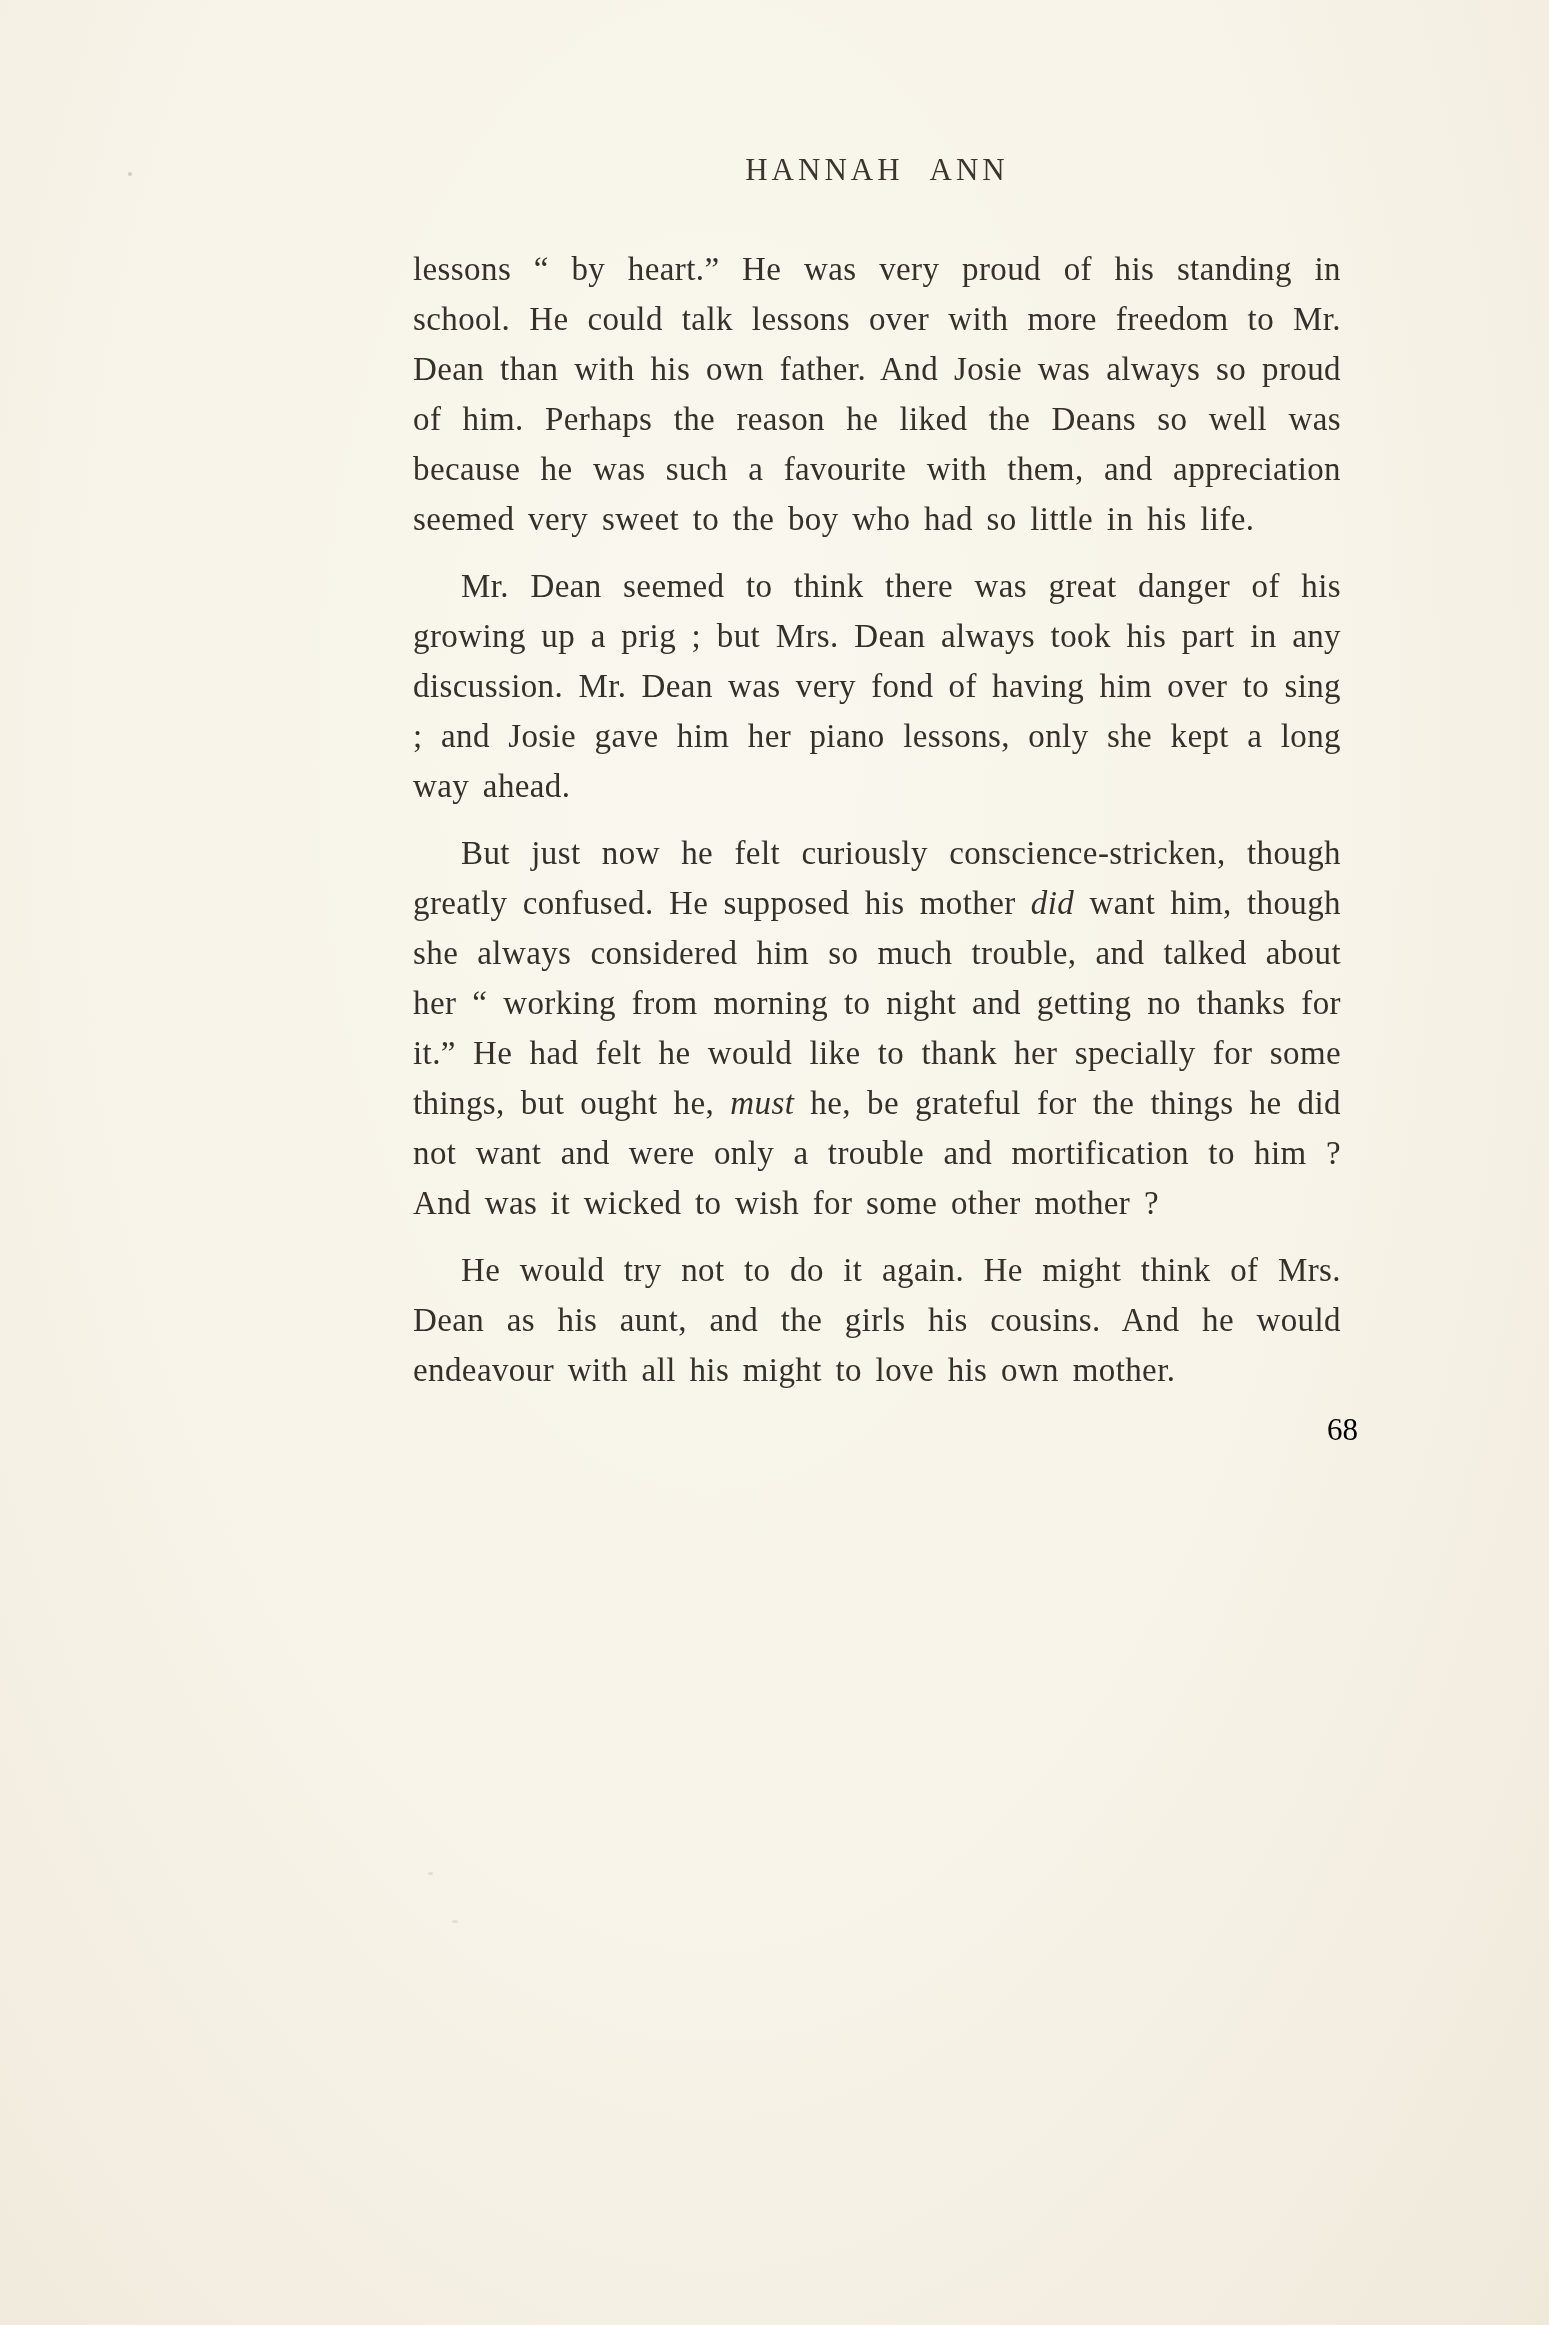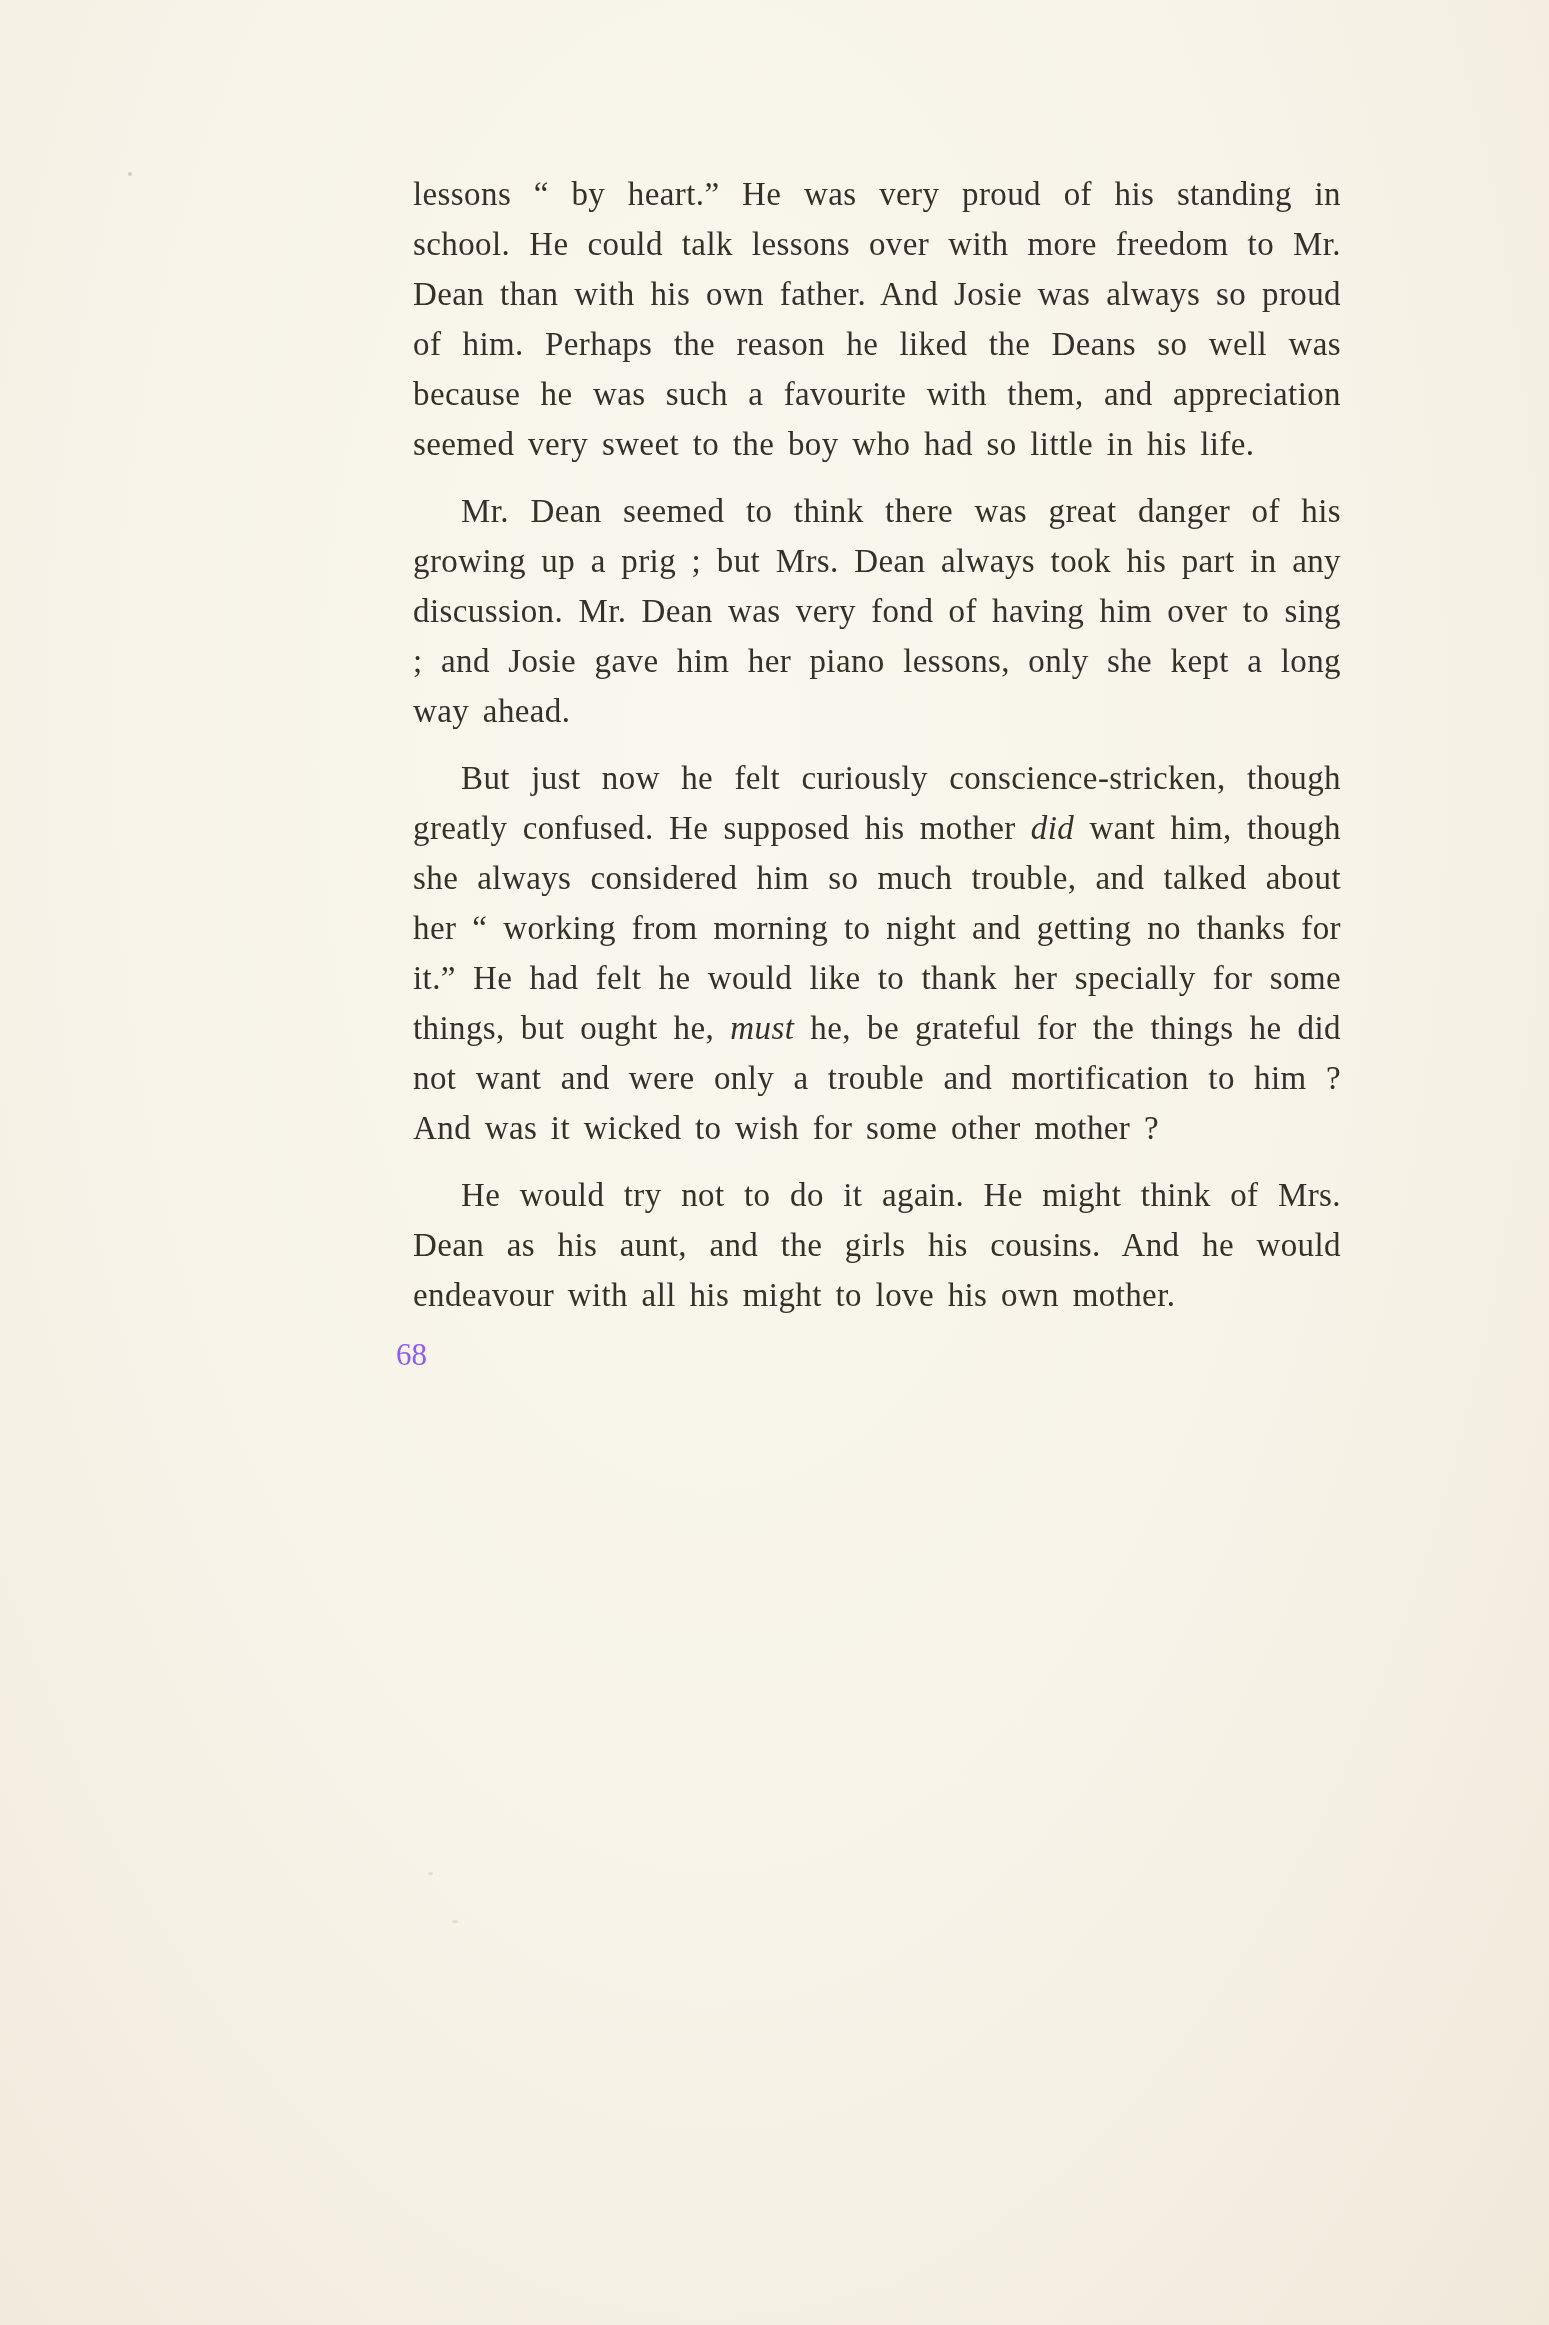--- a/index.html
+++ b/index.html
@@ -37,43 +37,44 @@
     letter-spacing: 0.4px;
     word-spacing: 5px;
   }
   .text-block p.indent {
     text-indent: 48px;
   }
   .text-block em {
     font-style: italic;
   }
   .page-number {
-    text-align: left;
+    text-align: right;
     font-size: 31px;
     margin-top: 8px;
-    color: #8b5cf6;
+    color: #000000;
   }
   .speck {
     position: absolute;
     border-radius: 50%;
     background: #b9b29e;
     opacity: 0.6;
   }
   .speck-1 { left: 128px; top: 172px; width: 4px; height: 4px; }
   .speck-2 { left: 428px; top: 1872px; width: 5px; height: 3px; opacity: 0.35; }
   .speck-3 { left: 452px; top: 1920px; width: 6px; height: 3px; opacity: 0.3; }
 </style>
 </head>
 <body>
 
 <div class="speck speck-1"></div>
 <div class="speck speck-2"></div>
 <div class="speck speck-3"></div>
 
 <div class="column">
+  <div class="running-head">HANNAH ANN</div>
 
   <div class="text-block">
       <p class=""><span>lessons “ by heart.” He was very proud of his standing in school. He could talk lessons over with more freedom to Mr. Dean than with his own father. And Josie was always so proud of him. Perhaps the reason he liked the Deans so well was because he was such a favourite with them, and appreciation seemed very sweet to the boy who had so little in his life.</span></p>
       <p class="indent"><span>Mr. Dean seemed to think there was great danger of his growing up a prig ; but Mrs. Dean always took his part in any discussion. Mr. Dean was very fond of having him over to sing ; and Josie gave him her piano lessons, only she kept a long way ahead.</span></p>
       <p class="indent"><span>But just now he felt curiously conscience-stricken, though greatly confused. He supposed his mother </span><em>did</em><span> want him, though she always considered him so much trouble, and talked about her “ working from morning to night and getting no thanks for it.” He had felt he would like to thank her specially for some things, but ought he, </span><em>must</em><span> he, be grateful for the things he did not want and were only a trouble and mortification to him ? And was it wicked to wish for some other mother ?</span></p>
       <p class="indent"><span>He would try not to do it again. He might think of Mrs. Dean as his aunt, and the girls his cousins. And he would endeavour with all his might to love his own mother.</span></p>
     </div>
 
   <div class="page-number">68</div>
 </div>

